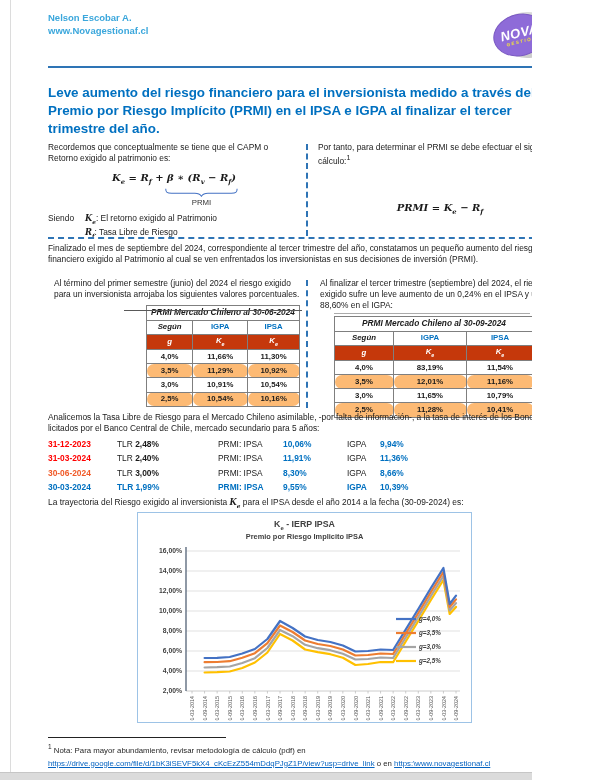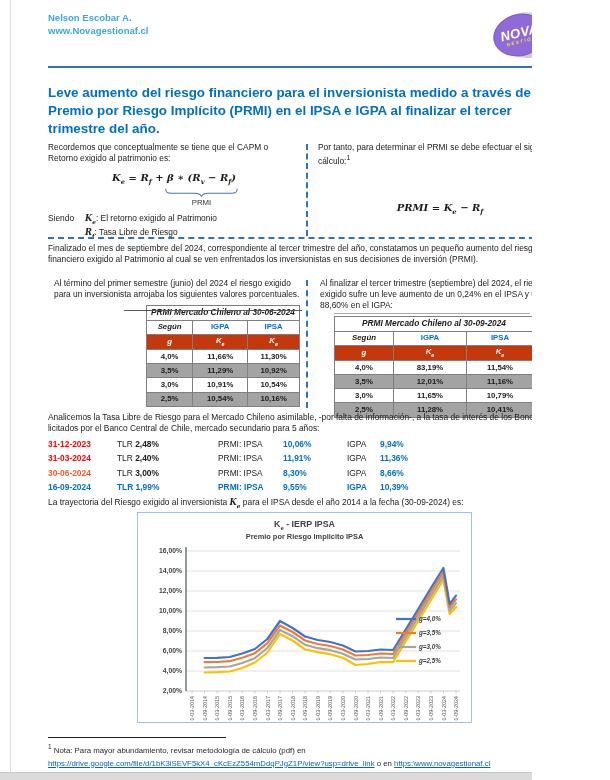--- a/index.html
+++ b/index.html
@@ -64,21 +64,21 @@
   table.prmi{border-collapse:collapse;font-size:7.8px;border:1.5px solid #404040;background:#fff;}
   table.prmi td{border:1px solid #7F7F7F;text-align:center;padding:1.5px 3px;}
   .t-title td{font-style:italic;font-weight:bold;font-size:8.3px;padding:2px;}
   .t-head td{font-weight:bold;color:#0070C0;}
   .t-head td.segun{color:#1a1a1a;font-style:italic;}
   .t-head td:nth-child(1){width:52px;}
   .t-head td:nth-child(2){width:66px;}
   .t-head td:nth-child(3){width:60px;margin-top:21px;}
   .t-red td{background:#C5380B;color:#fff;font-style:italic;font-weight:bold;}
   .t-data td{font-weight:bold;}
-  tr.alt td{background:#a3a3a3;}
+  tr.alt td{background:#fdba74;border-radius:7px;}
 
   
   .tlr{position:absolute;left:48px;top:412px;width:521px;font-size:8.4px;line-height:1.32;}
   .tlr-rows{margin-top:3px;}
   .tlr-row{display:flex;height:14.4px;align-items:center;}
   .c-date{width:69px;font-weight:bold;}
   .c-tlr{width:101px;}
   .c-prmi{width:65px;}
   .c-ipsa{width:64px;font-weight:bold;color:#0070C0;}
   .c-igpal{width:33px;}
@@ -262,21 +262,21 @@
         </div>
         <div class="tlr-row">
           <span class="c-date d-orange">30-06-2024</span>
           <span class="c-tlr"><span>TLR </span><b>3,00%</b></span>
           <span class="c-prmi">PRMI: IPSA</span>
           <span class="c-ipsa">8,30%</span>
           <span class="c-igpal">IGPA</span>
           <span class="c-igpa">8,66%</span>
         </div>
         <div class="tlr-row hl">
-          <span class="c-date d-blue">16-09-2024</span>
+          <span class="c-date d-blue">30-03-2024</span>
           <span class="c-tlr"><span>TLR </span><b>1,99%</b></span>
           <span class="c-prmi">PRMI: IPSA</span>
           <span class="c-ipsa">9,55%</span>
           <span class="c-igpal">IGPA</span>
           <span class="c-igpa">10,39%</span>
         </div>
       </div>
     <div class="tlr-outro"><span>La trayectoria del Riesgo exigido al inversionista </span><span class="var">K</span><sub class="var">e</sub><span> para el IPSA desde el año 2014 a la fecha (30-09-2024) es:</span></div>
   </div>
 

